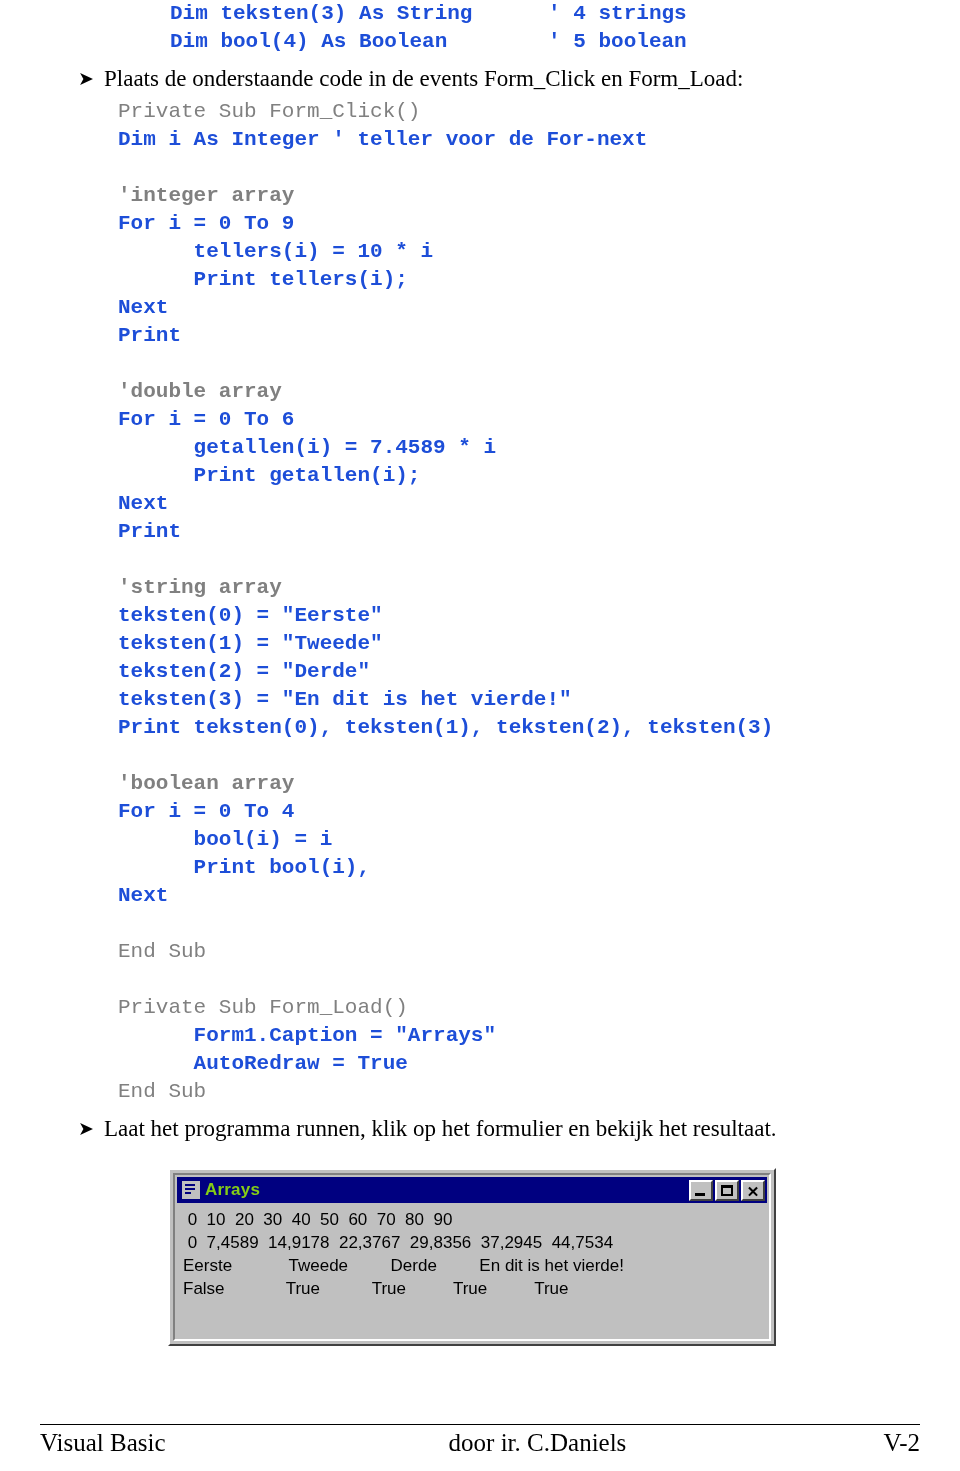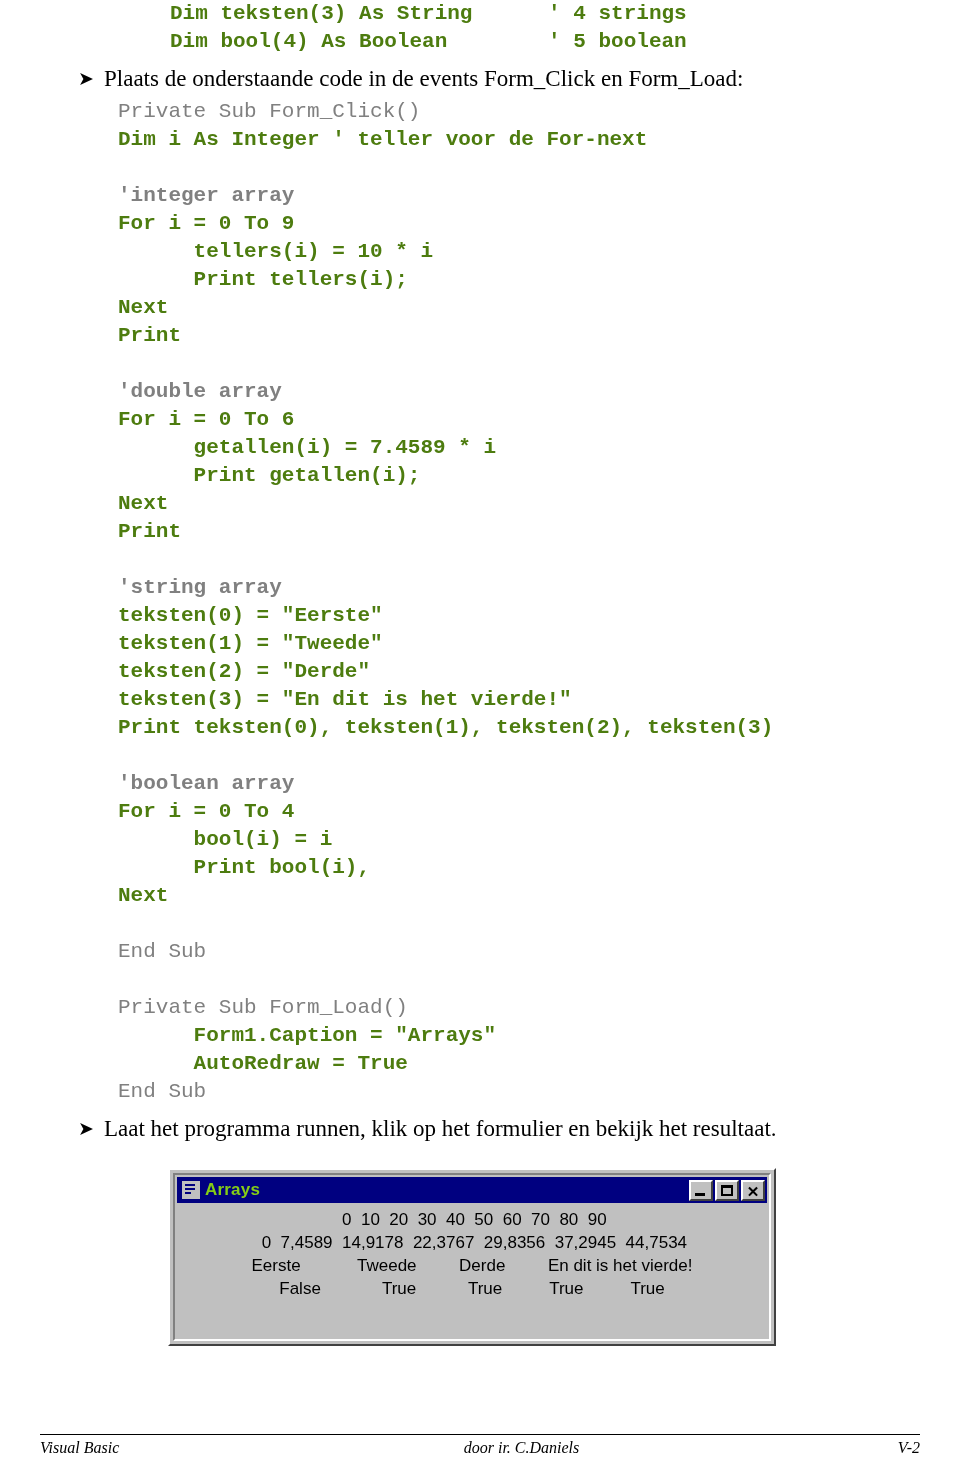--- a/index.html
+++ b/index.html
@@ -21,21 +21,21 @@
     height: 1471px;
     box-sizing: border-box;
     padding: 0 40px;
   }
   .code-line {
     font-family: "Liberation Mono", monospace;
     font-size: 21px;
     line-height: 28px;
     white-space: pre;
     font-weight: bold;
-    color: #4d7c0f;
+    color: #1d4ed8;
   }
   .code-line.grey {
     color: #808080;
     font-weight: normal;
   }
   .code-line.grey-bold {
     color: #808080;
     font-weight: bold;
   }
   .blank {
@@ -178,42 +178,41 @@
     background: #c0c0c0;
     padding: 5px 6px 0 6px;
     font-family: "Liberation Sans", sans-serif;
     font-size: 17px;
     line-height: 23px;
     color: #000;
     white-space: pre;
     height: 112px;
     box-sizing: border-box;
   }
-  .form-row { white-space: pre; text-align: center; }
+  .form-row { white-space: pre; }
 
   
   .footer {
     position: absolute;
     left: 0;
     right: 0;
     bottom: 14px;
     padding: 0 40px;
     box-sizing: border-box;
   }
   .footer-rule {
     border-top: 1px solid #000;
     margin-bottom: 4px;
   }
   .footer-inner {
     display: flex;
     justify-content: space-between;
     align-items: flex-start;
     font-family: "Liberation Serif", serif;
-    font-size: 16px;
-    font-style: italic;
+    font-size: 25px;
   }
   .footer-center { margin-left: 26px; }
 </style>
 </head>
 <body>
 
 <div class="page">
 
   <div class="block-top">
     <div class="code-line">Dim teksten(3) As String      ' 4 strings</div>

